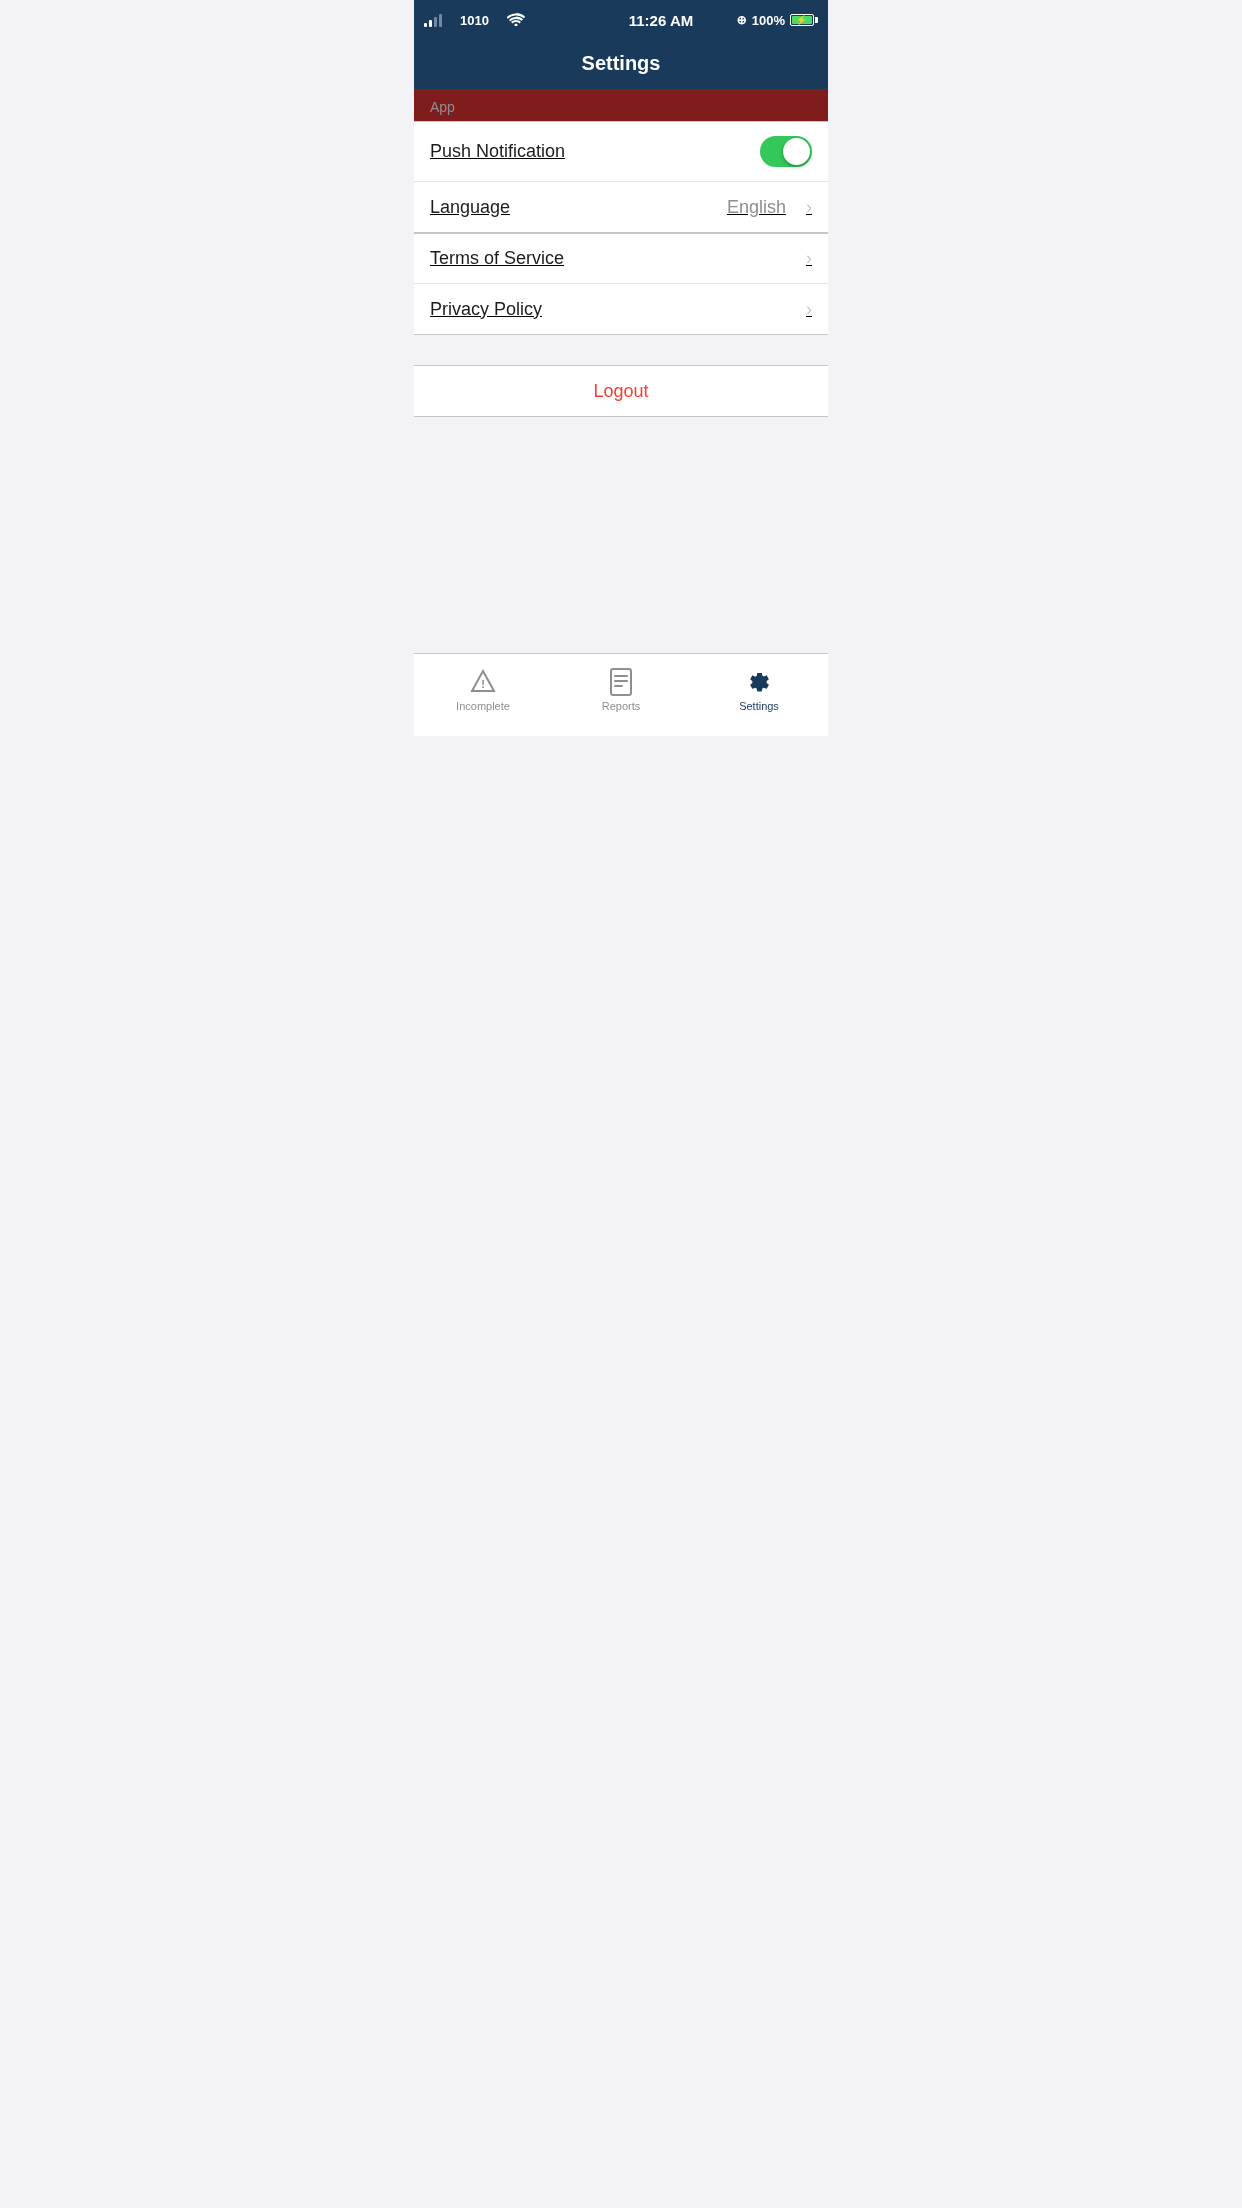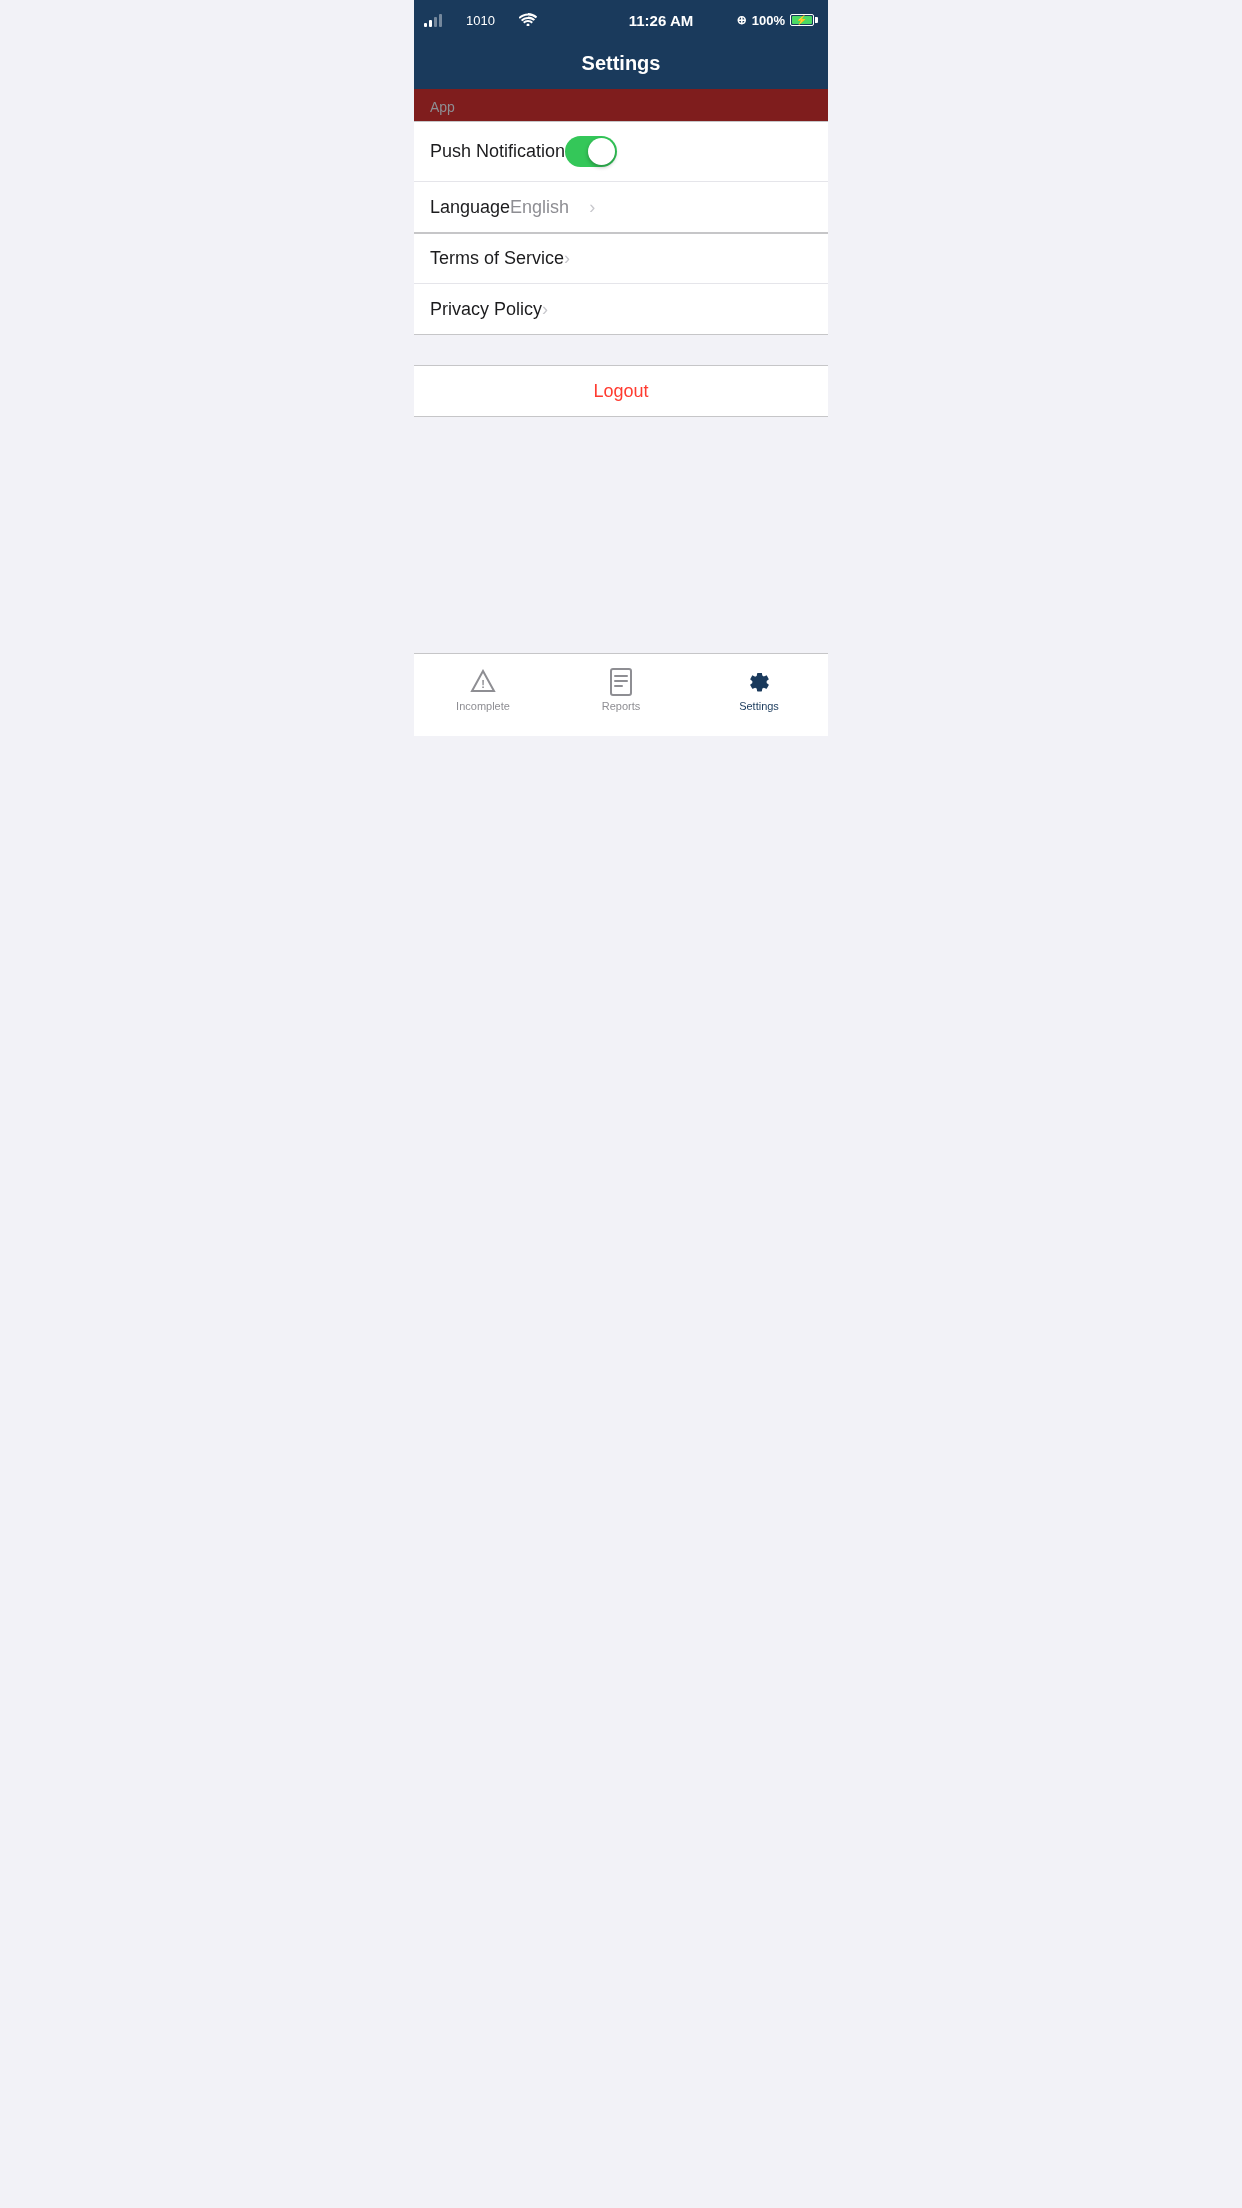--- a/index.html
+++ b/index.html
@@ -28,23 +28,23 @@
       justify-content: space-between;
       align-items: center;
       padding: 6px 14px 6px 10px;
       height: 40px;
       flex-shrink: 0;
     }
 
     .status-left {
       display: flex;
       align-items: center;
-      gap: 24px;
+      gap: 18px;
       font-size: 13px;
-      font-weight: 400;
+      font-weight: 700;
     }
 
     .signal-bars {
       display: flex;
       align-items: flex-end;
       gap: 2px;
       height: 14px;
     }
 
     .signal-bar {
@@ -157,24 +157,26 @@
 
     .section-group {
       background: white;
       border-top: 1px solid #c6c6c8;
       border-bottom: 1px solid #c6c6c8;
     }
 
     .settings-row {
       display: flex;
       align-items: center;
+      justify-content: space-between;
       padding: 14px 16px;
       background: white;
       border-bottom: 1px solid #e5e5ea;
       min-height: 50px;
+      text-decoration: underline;
     }
 
     .settings-row:last-child {
       border-bottom: none;
     }
 
     .row-label {
       font-size: 18px;
       color: #1c1c1e;
     }

